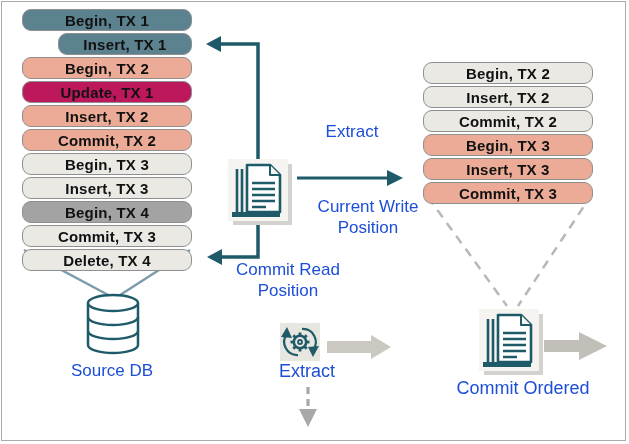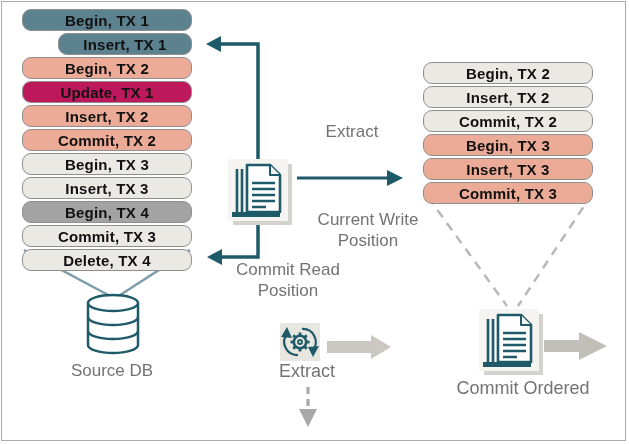--- a/index.html
+++ b/index.html
@@ -7,21 +7,21 @@
           font-family:"Liberation Sans",sans-serif;}
   #frame{position:absolute;left:1px;top:1px;width:623px;height:438px;
          border:1px solid #ababab;pointer-events:none;}
   svg.layer{position:absolute;left:0;top:0;}
   .stack{position:absolute;display:flex;flex-direction:column;gap:2px;width:170px;}
   .stack .row{height:20px;border:1px solid #8f8f8f;border-radius:9px;
               display:flex;align-items:center;justify-content:center;
               font-weight:bold;font-size:15px;color:#111;letter-spacing:.2px;}
   #left-stack{left:22px;top:9px;}
   #right-stack{left:423px;top:62px;}
-  .lbl{position:absolute;text-align:center;color:#737373;line-height:21px;}
+  .lbl{position:absolute;text-align:center;color:#1d4ed8;line-height:21px;}
   .lbl span{display:block;}
   .lbl.big{font-size:18px;line-height:22px;}
   .lbl.med{font-size:17px;}
 </style>
 </head>
 <body>
 
 <div id="canvas">
 
   <svg class="layer" width="629" height="444" viewBox="0 0 629 444">
@@ -126,21 +126,21 @@
     <div class="row" style="background: rgb(234, 233, 228);">Commit, TX 2</div>
     <div class="row" style="background: rgb(236, 171, 150);">Begin, TX 3</div>
     <div class="row" style="background: rgb(236, 171, 150);">Insert, TX 3</div>
     <div class="row" style="background: rgb(236, 171, 150);">Commit, TX 3</div>
   </div>
 
   <div class="lbl med" style="left:282px;top:121px;width:140px;">
     <span>Extract</span>
   </div>
 
-  <div class="lbl med" style="left:300px;top:209px;width:136px;">
+  <div class="lbl med" style="left:300px;top:196px;width:136px;">
     <span>Current Write</span>
     <span>Position</span>
   </div>
 
   <div class="lbl med" style="left:218px;top:259px;width:140px;">
     <span>Commit Read</span>
     <span>Position</span>
   </div>
 
   <div class="lbl med" style="left:42px;top:360px;width:140px;">

